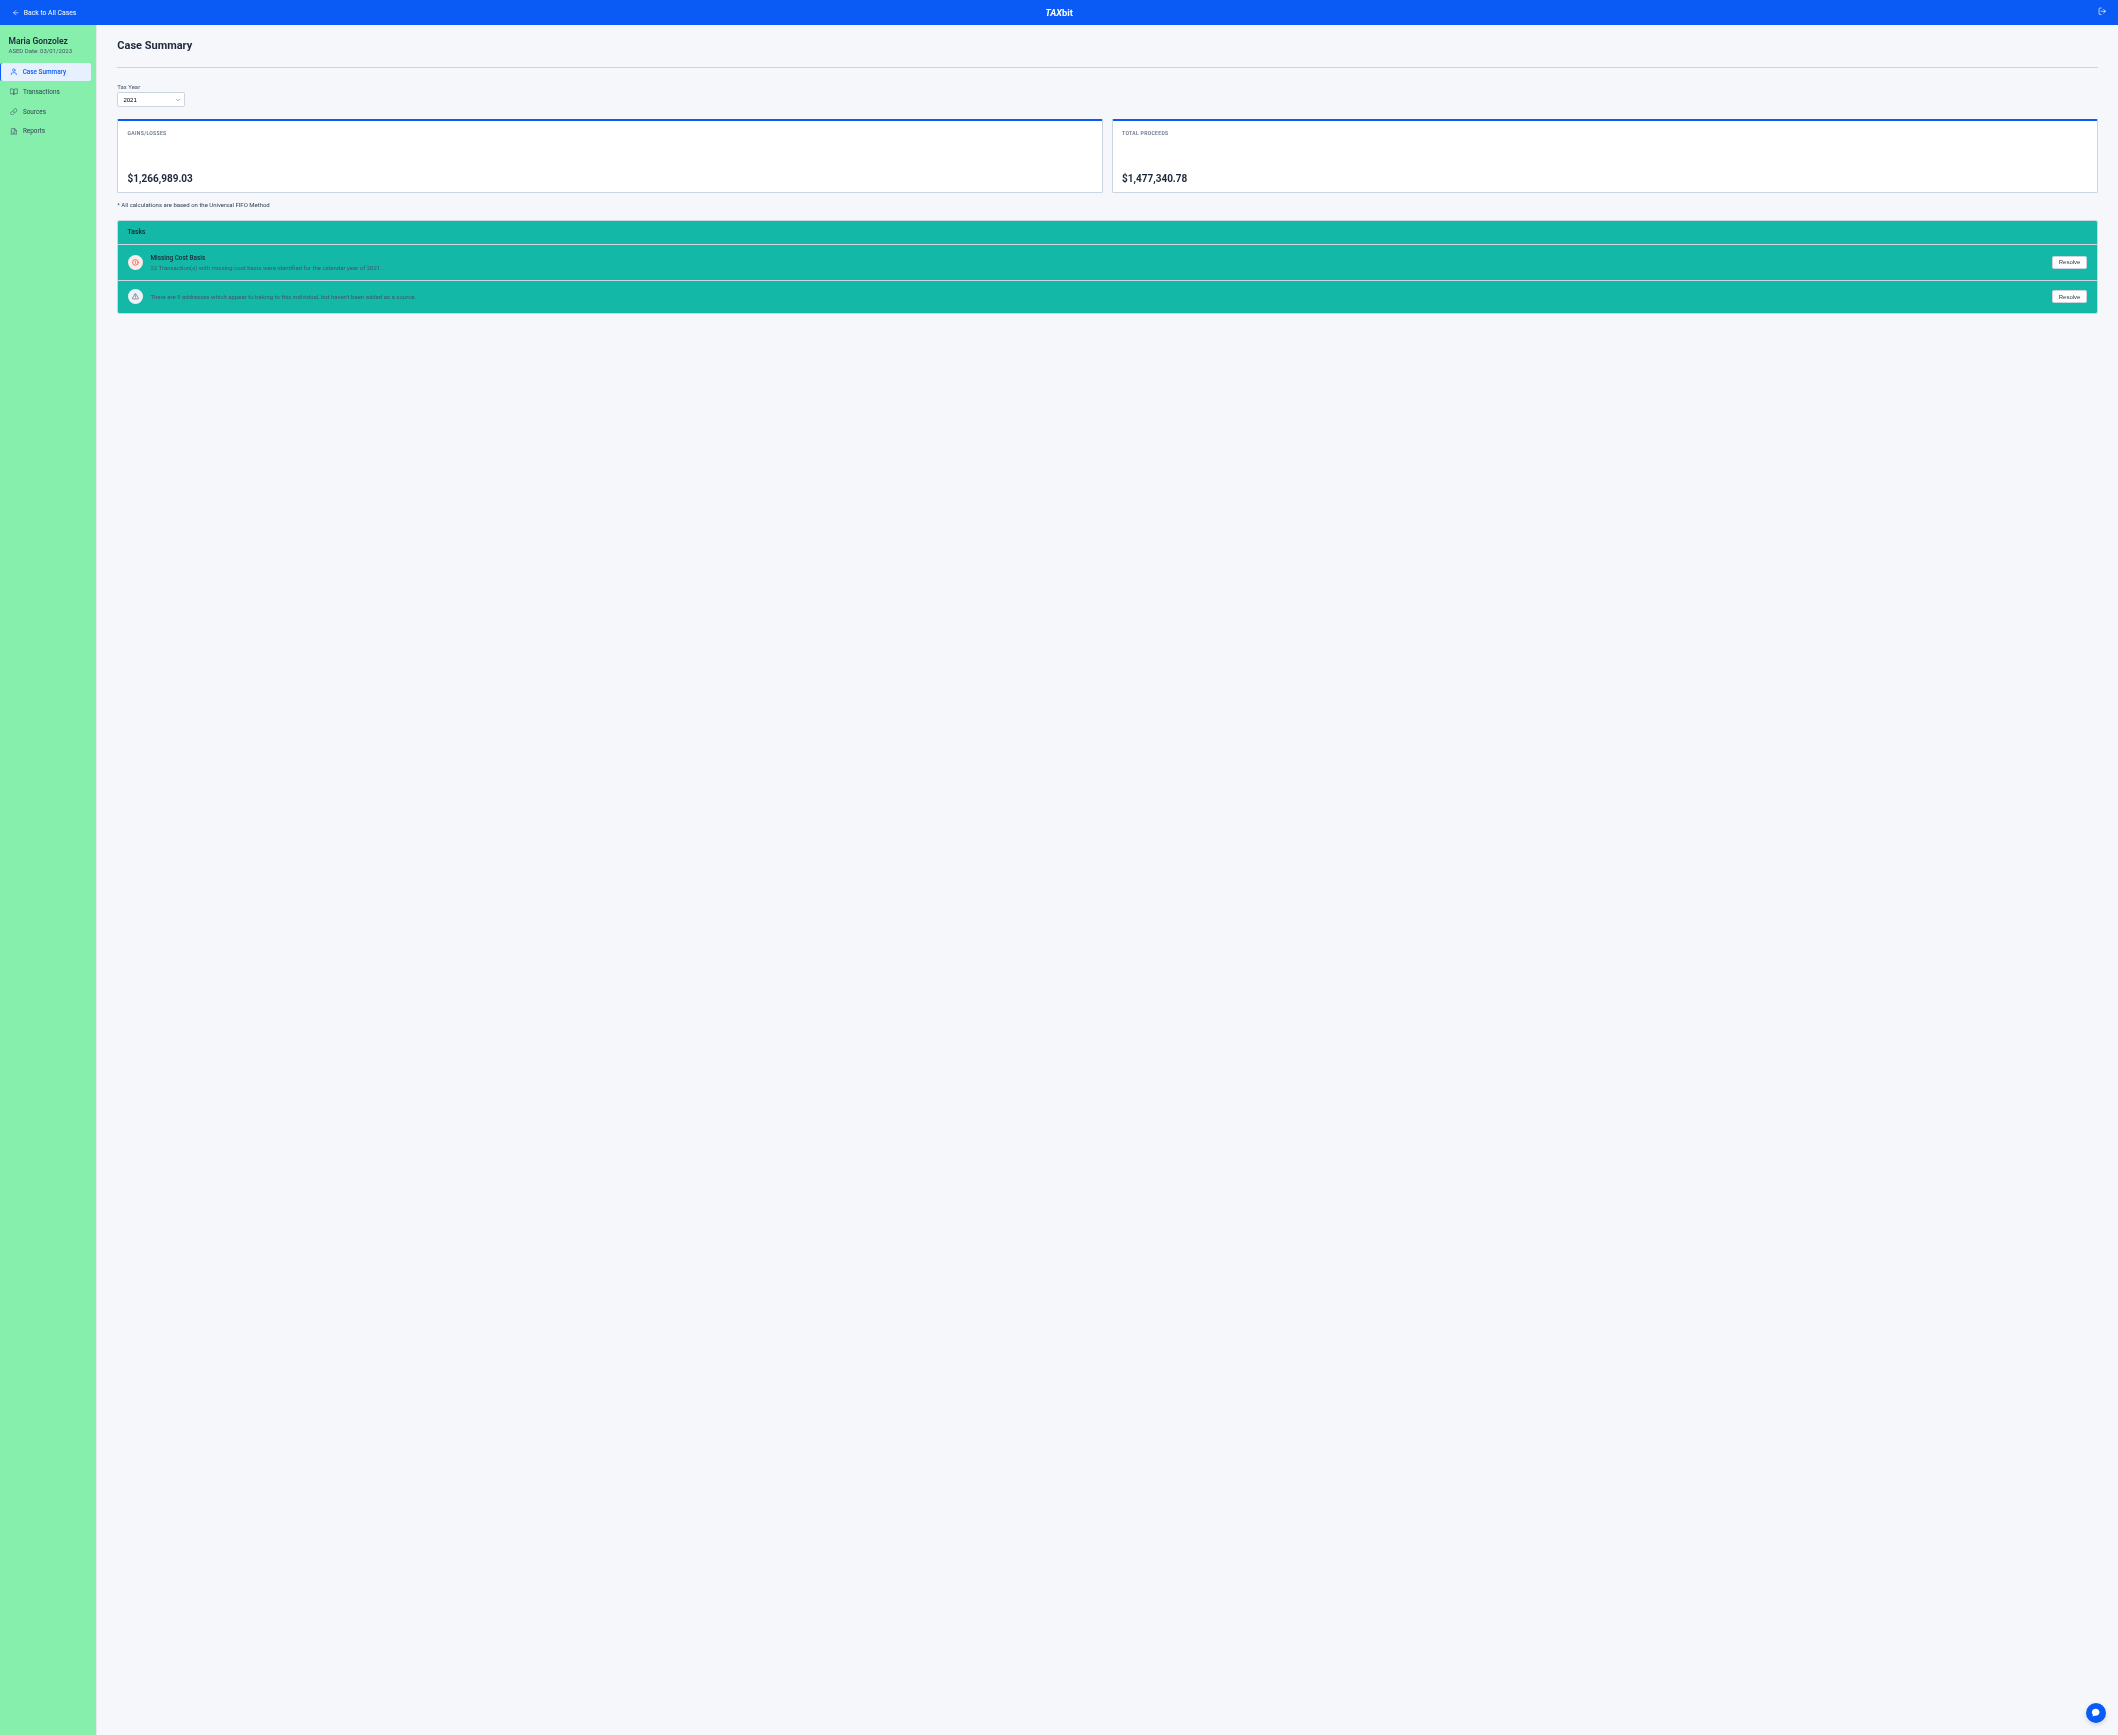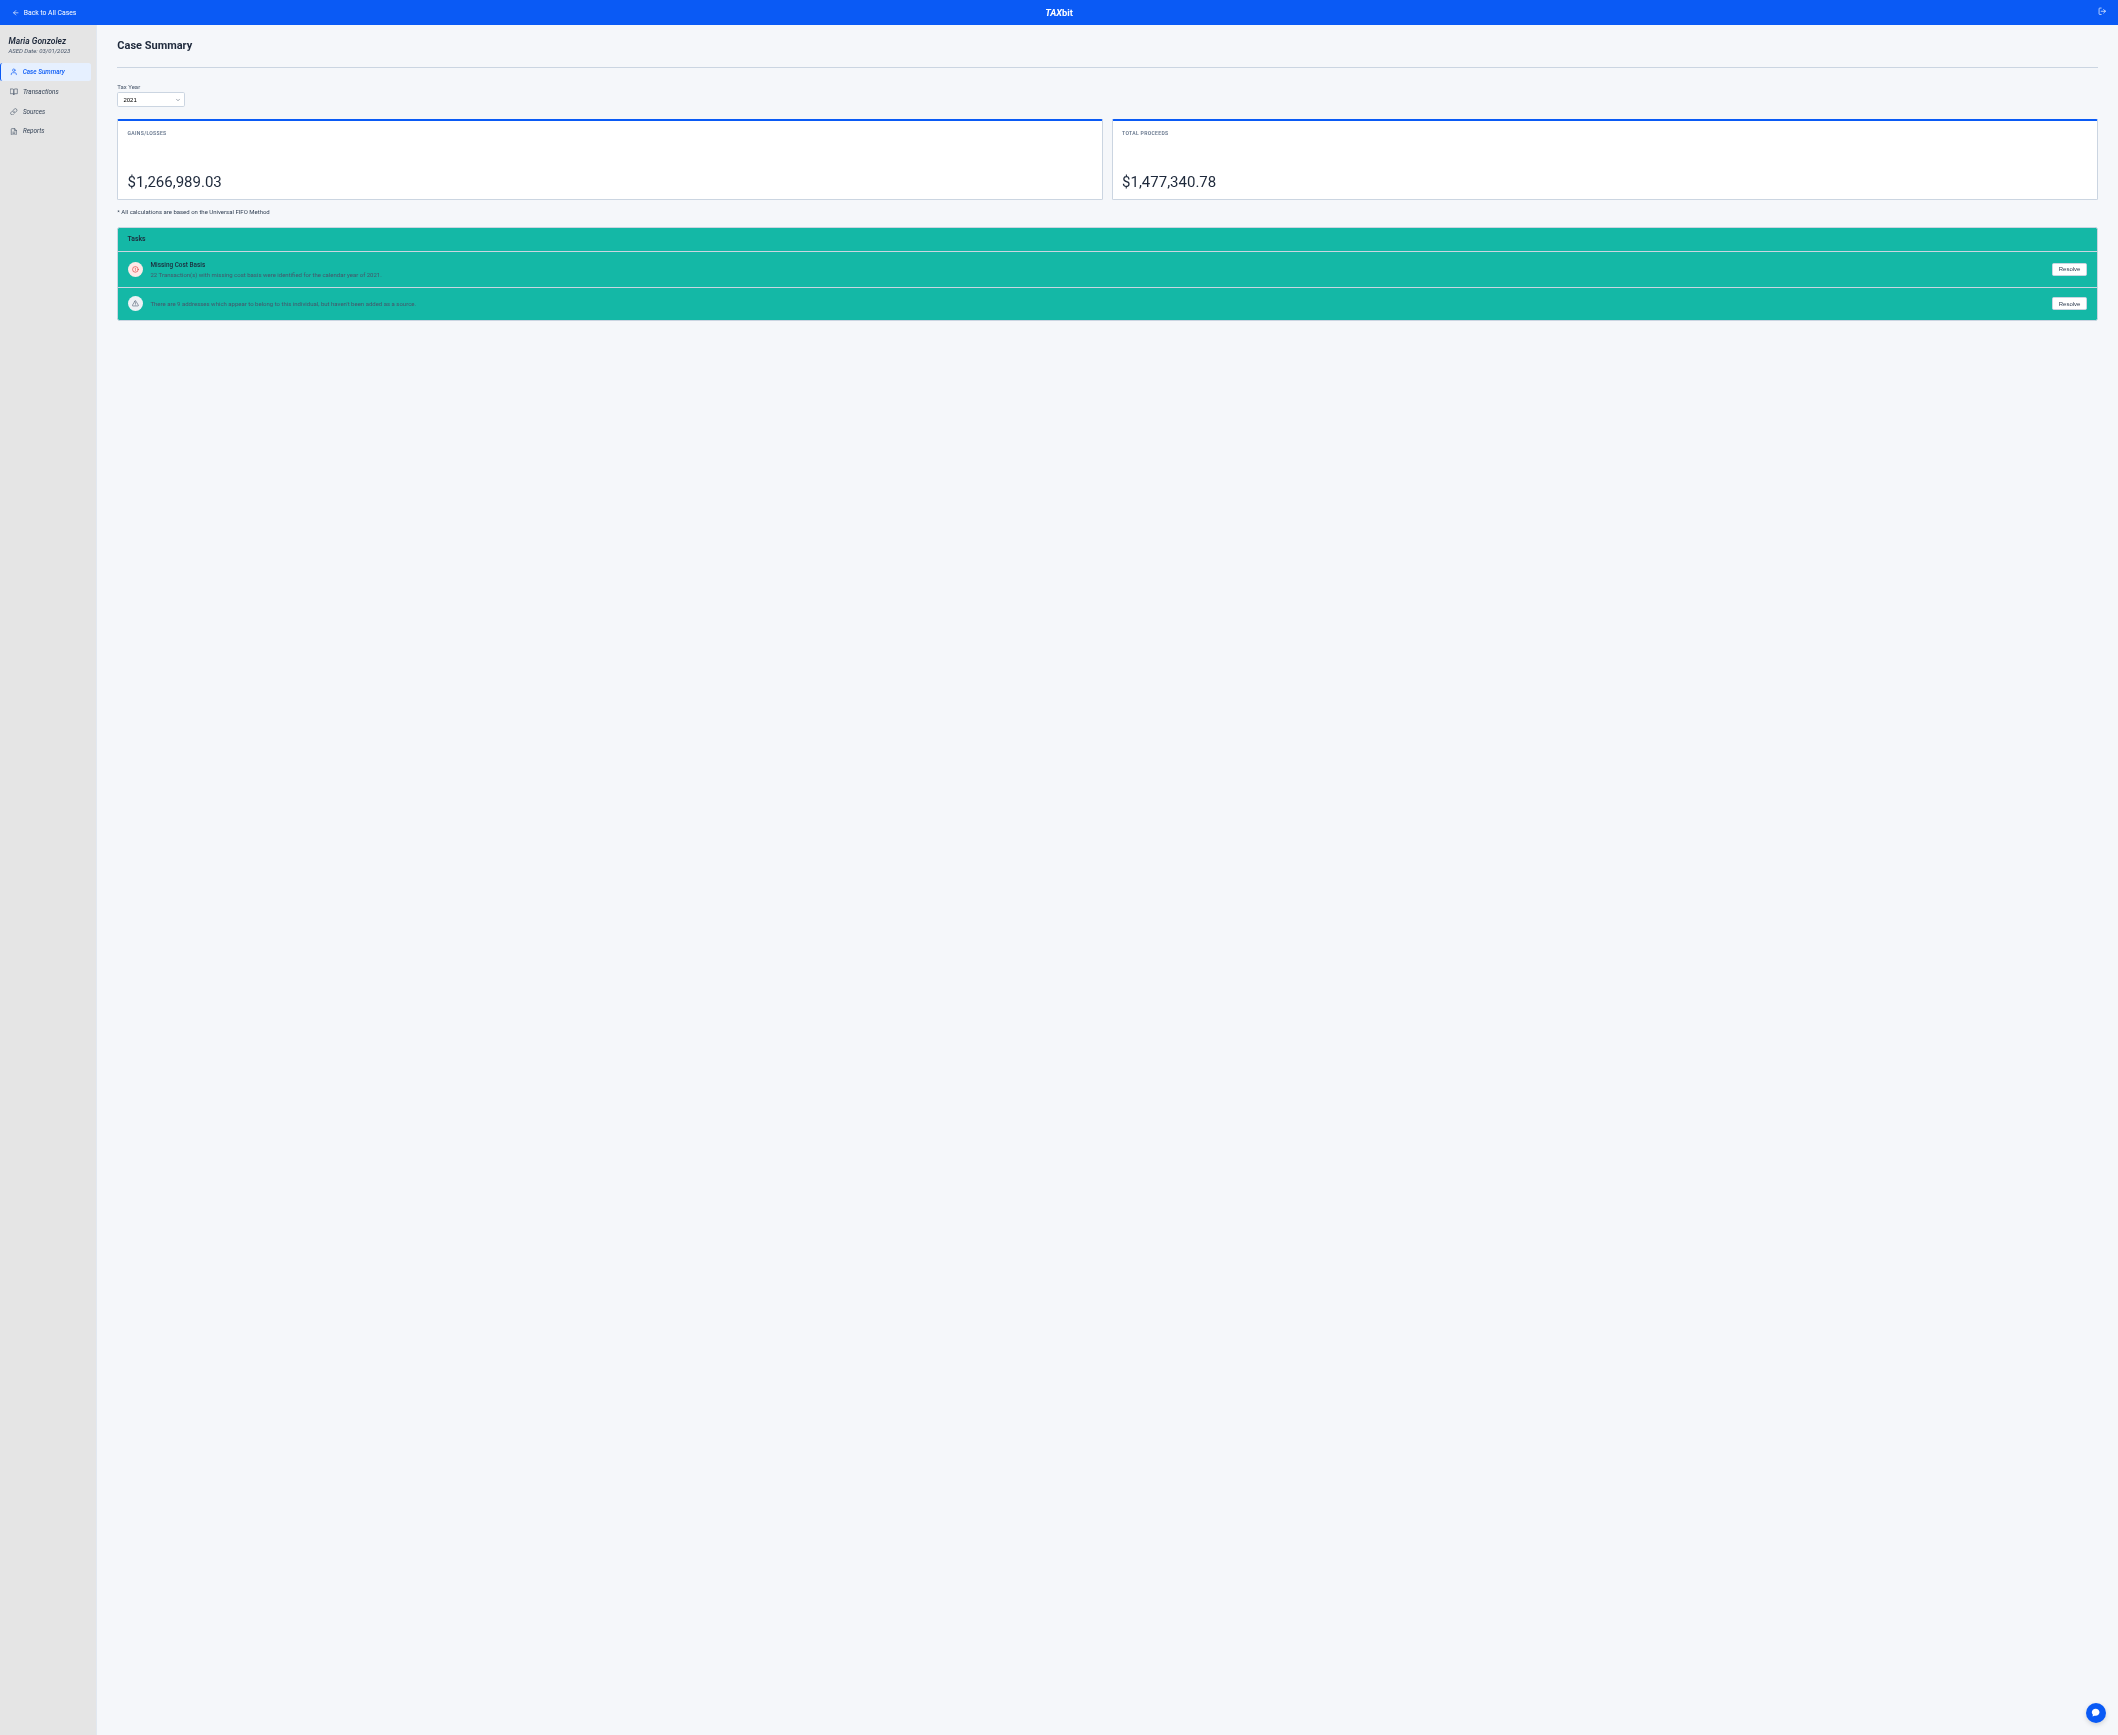--- a/index.html
+++ b/index.html
@@ -38,24 +38,23 @@
     }
     .logo .bit {
       font-style: normal;
     }
     .layout {
       display: flex;
       min-height: calc(100vh - 25.4px);
     }
     .sidebar {
       width: 97px;
-      background: #e5e5e5;
+      background: #86efac;
       border-right: 0.4px solid #e2e8f0;
       padding: 10.2px 5.1px;
-      font-style: italic;
     }
     .sidebar-title {
       font-size: 8.5px;
       font-weight: 600;
       color: #1e293b;
       padding: 0 3.4px;
       margin-bottom: 1.7px;
     }
     .sidebar-subtitle {
       font-size: 6px;
@@ -144,22 +143,22 @@
     }
     .card-label {
       font-size: 5.1px;
       text-transform: uppercase;
       letter-spacing: 0.3px;
       color: #64748b;
       font-weight: 600;
       margin-bottom: 4.2px;
     }
     .card-value {
-      font-size: 15px;
-      font-weight: 400;
+      font-size: 10px;
+      font-weight: 700;
       color: #1e293b;
       margin-top: 37px;
     }
     .footnote {
       font-size: 6px;
       color: #334155;
       margin-bottom: 12px;
     }
     .tasks-panel {
       background: #14b8a6;

